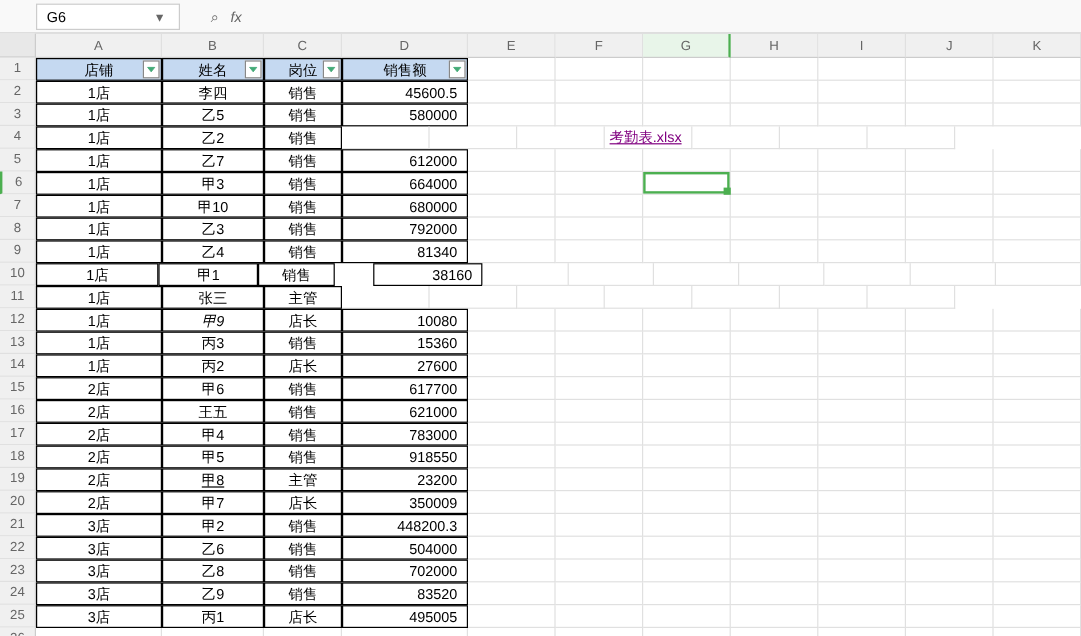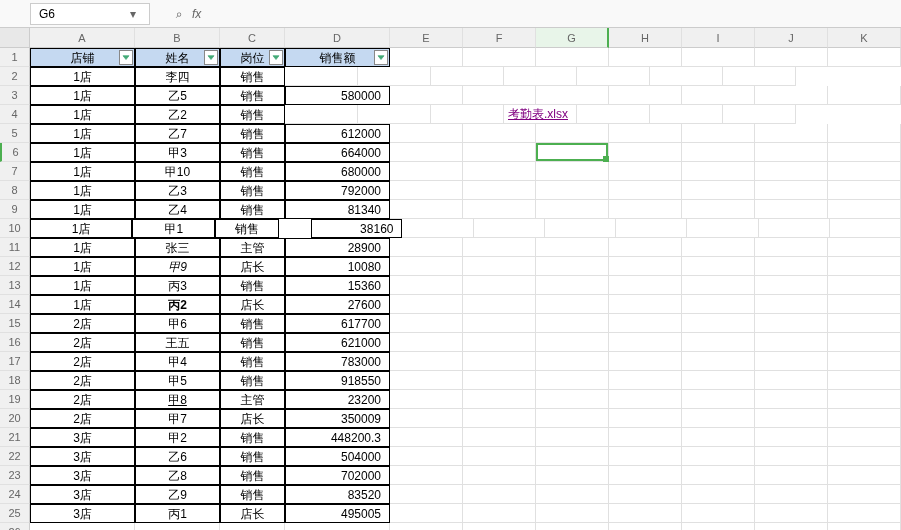--- a/index.html
+++ b/index.html
@@ -132,20 +132,21 @@
           <div class="cell col-G" style="width: 73px;"></div>
           <div class="cell col-H" style="width: 73px;"></div>
           <div class="cell col-I" style="width: 73px;"></div>
           <div class="cell col-J" style="width: 73px;"></div>
           <div class="cell col-K" style="width: 73px;"></div>
         </div>
         <div class="grid-row">
           <div class="cell col-A data-cell" style="width: 105px;">1店</div>
           <div class="cell col-B data-cell" style="width: 85px;">李四</div>
           <div class="cell col-C data-cell" style="width: 65px;">销售</div>
+          <div class="cell col-D data-cell num" style="width: 105px;">45600.5</div>
           <div class="cell col-E" style="width: 73px;"></div>
           <div class="cell col-F" style="width: 73px;"></div>
           <div class="cell col-G" style="width: 73px;"></div>
           <div class="cell col-H" style="width: 73px;"></div>
           <div class="cell col-I" style="width: 73px;"></div>
           <div class="cell col-J" style="width: 73px;"></div>
           <div class="cell col-K" style="width: 73px;"></div>
         </div>
         <div class="grid-row">
           <div class="cell col-A data-cell" style="width: 105px;">1店</div>
@@ -247,21 +248,20 @@
           <div class="cell col-G" style="width: 73px;"></div>
           <div class="cell col-H" style="width: 73px;"></div>
           <div class="cell col-I" style="width: 73px;"></div>
           <div class="cell col-J" style="width: 73px;"></div>
           <div class="cell col-K" style="width: 73px;"></div>
         </div>
         <div class="grid-row">
           <div class="cell col-A data-cell" style="width: 105px;">1店</div>
           <div class="cell col-B data-cell" style="width: 85px;">张三</div>
           <div class="cell col-C data-cell" style="width: 65px;">主管</div>
-          <div class="cell col-D data-cell num" style="width: 105px;">28900</div>
           <div class="cell col-E" style="width: 73px;"></div>
           <div class="cell col-F" style="width: 73px;"></div>
           <div class="cell col-G" style="width: 73px;"></div>
           <div class="cell col-H" style="width: 73px;"></div>
           <div class="cell col-I" style="width: 73px;"></div>
           <div class="cell col-J" style="width: 73px;"></div>
           <div class="cell col-K" style="width: 73px;"></div>
         </div>
         <div class="grid-row">
           <div class="cell col-A data-cell" style="width: 105px;">1店</div>
@@ -284,21 +284,21 @@
           <div class="cell col-E" style="width: 73px;"></div>
           <div class="cell col-F" style="width: 73px;"></div>
           <div class="cell col-G" style="width: 73px;"></div>
           <div class="cell col-H" style="width: 73px;"></div>
           <div class="cell col-I" style="width: 73px;"></div>
           <div class="cell col-J" style="width: 73px;"></div>
           <div class="cell col-K" style="width: 73px;"></div>
         </div>
         <div class="grid-row">
           <div class="cell col-A data-cell" style="width: 105px;">1店</div>
-          <div class="cell col-B data-cell" style="width: 85px; font-weight: bold;">丙2</div>
+          <div class="cell col-B data-cell" style="width: 85px;">丙2</div>
           <div class="cell col-C data-cell" style="width: 65px;">店长</div>
           <div class="cell col-D data-cell num" style="width: 105px; text-align: right;">27600</div>
           <div class="cell col-E" style="width: 73px;"></div>
           <div class="cell col-F" style="width: 73px;"></div>
           <div class="cell col-G" style="width: 73px;"></div>
           <div class="cell col-H" style="width: 73px;"></div>
           <div class="cell col-I" style="width: 73px;"></div>
           <div class="cell col-J" style="width: 73px;"></div>
           <div class="cell col-K" style="width: 73px;"></div>
         </div>

